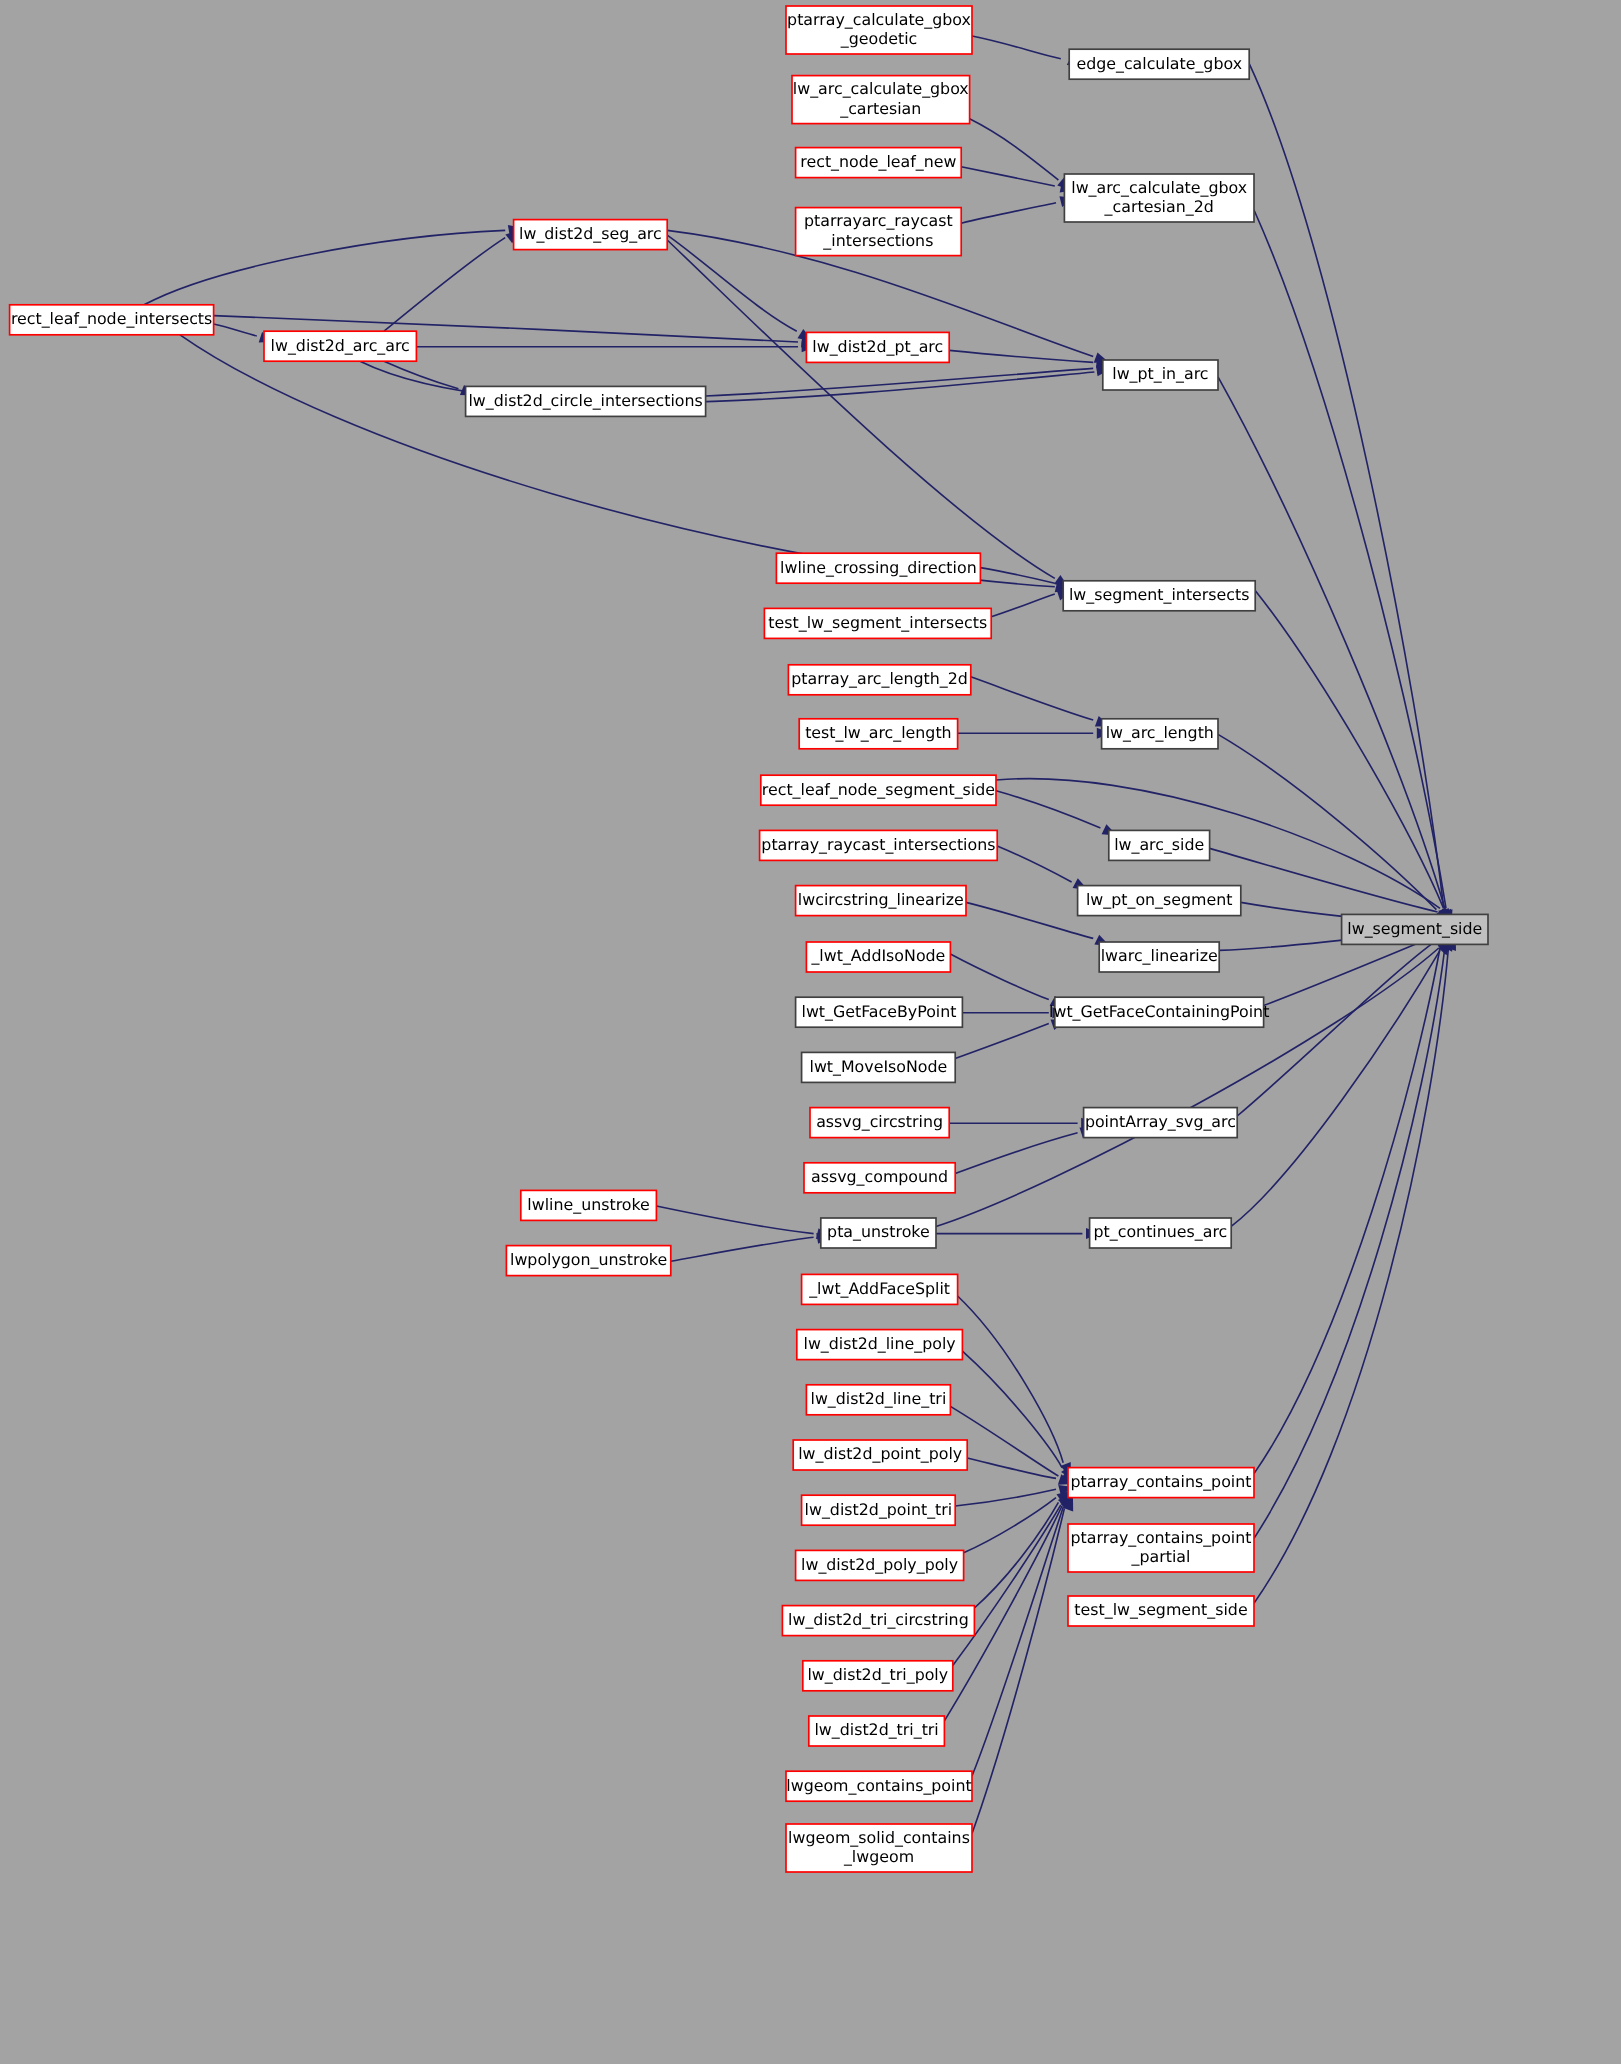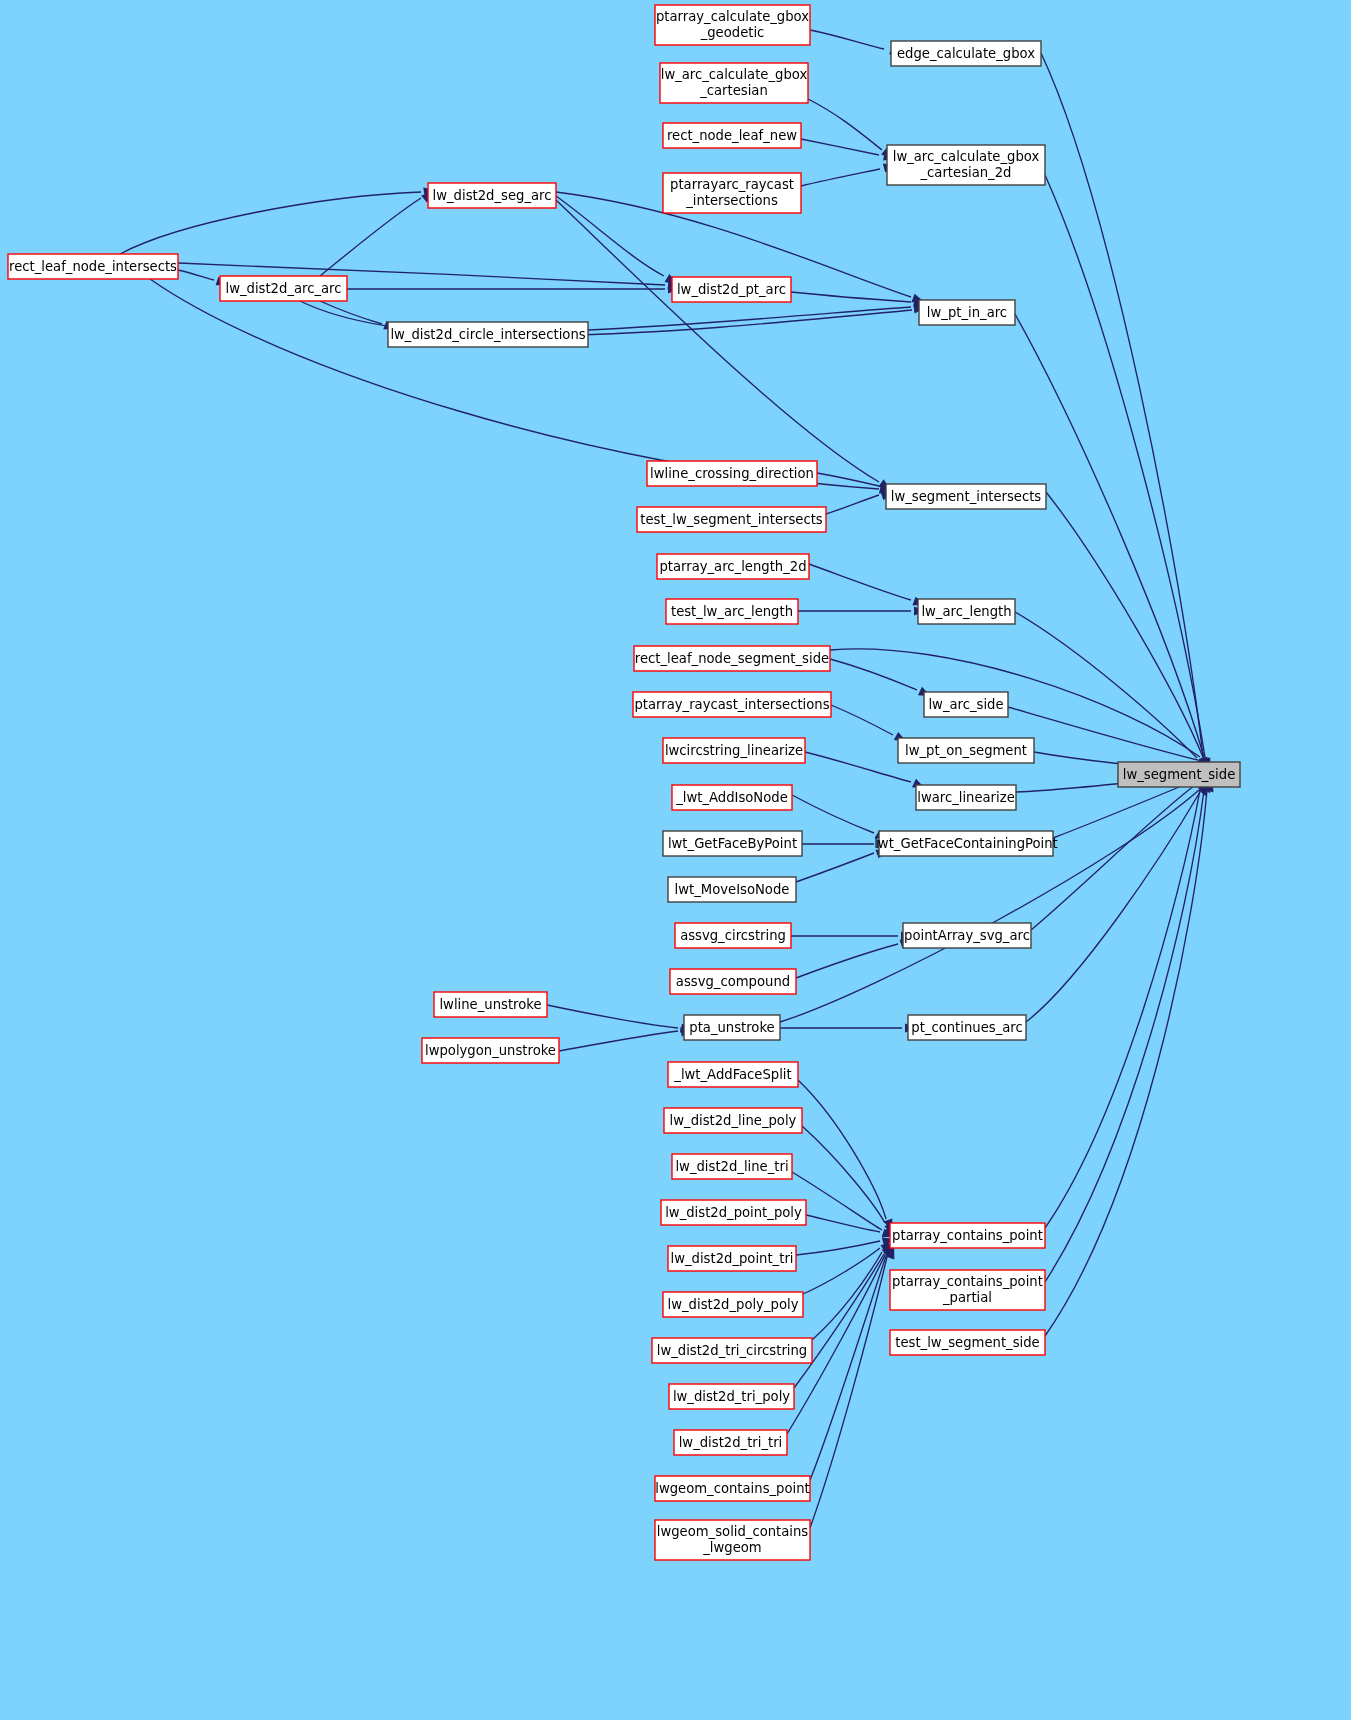--- a/index.html
+++ b/index.html
@@ -1,17 +1,17 @@
 <!DOCTYPE html>
 <html><head>
 <meta charset="utf-8">
 <style>
   html,body{margin:0;padding:0;background:#ffffff;}
   body{font-family:"DejaVu Sans","Liberation Sans",sans-serif;}
-  #graph-root{position:relative;width:1351px;height:1720px;overflow:hidden;background:#7dd3fc;}
+  #graph-root{position:relative;width:1351px;height:1720px;overflow:hidden;background:#a3a3a3;}
   svg.graph{position:absolute;left:0;top:0;width:1351px;height:1720px;display:block;}
   .node-box{fill:#ffffff;stroke-width:1.4px;}
   .node-box.red{stroke:#ff0000;}
   .node-box.black{stroke:#404040;}
   .node-box.hl{fill:#bfbfbf;stroke:#404040;}
   .node-label{font-family:"DejaVu Sans","Liberation Sans",sans-serif;font-size:13.2px;fill:#000000;text-anchor:middle;dominant-baseline:middle;}
   .edge{fill:none;stroke:#222266;stroke-width:1.35px;}
   .arrowhead{fill:#222266;stroke:none;}
 </style>
 </head>

